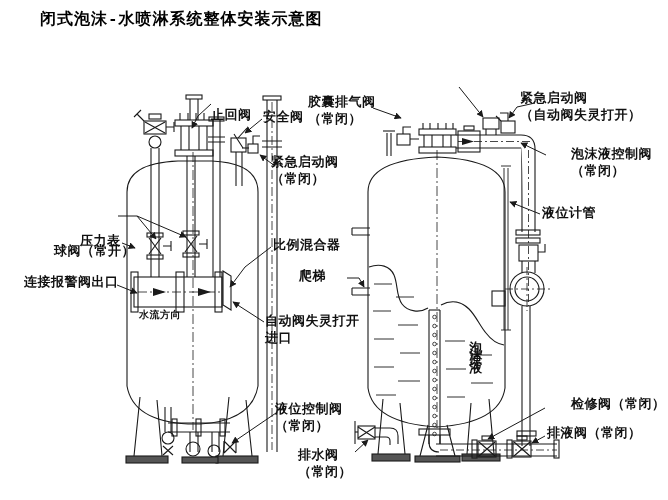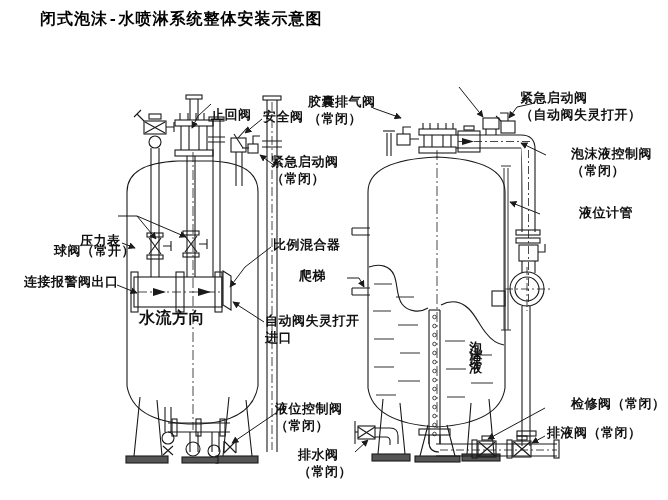--- a/index.html
+++ b/index.html
@@ -8,21 +8,21 @@
     font-family:Liberation Mono, monospace;overflow:hidden;
   }
   svg{position:absolute;left:0;top:0;}
   .lbl{
     position:absolute;font-weight:bold;font-size:13px;color:#111;
     line-height:1.32;white-space:nowrap;letter-spacing:0.5px;
   }
   .center{text-align:left;white-space:normal;}
   .center span{display:block;white-space:nowrap;}
   .title{font-size:16px;letter-spacing:1px;color:#000;}
-  .flow{font-size:16px;}
+  .flow{font-size:10px;}
   .vert{
     writing-mode:vertical-rl;text-orientation:upright;
     letter-spacing:6px;white-space:nowrap;
   }
 </style>
 </head>
 <body>
 
 <div class="stage">
 
@@ -285,21 +285,21 @@
 <div class="lbl center" style="left:520px;top:90px;width:110px;">
   <span>紧急启动阀</span>
   <span>（自动阀失灵打开）</span>
 </div>
 
 <div class="lbl center" style="left:571px;top:146px;width:94px;">
   <span>泡沫液控制阀</span>
   <span>（常闭）</span>
 </div>
 
-<div class="lbl" style="left:542px;top:205px;margin-left:37px;">液位计管</div>
+<div class="lbl" style="left:542px;top:205px;">液位计管</div>
 <div class="lbl" style="left:54px;top:207px;margin-top:36px;">球阀（常开）</div>
 <div class="lbl" style="left:80px;top:233px;">压力表</div>
 <div class="lbl" style="left:24px;top:274px;">连接报警阀出口</div>
 <div class="lbl flow" style="left:139px;top:309px;">水流方向</div>
 <div class="lbl" style="left:273px;top:237px;">比例混合器</div>
 <div class="lbl" style="left:299px;top:268px;">爬梯</div>
 
 <div class="lbl center" style="left:265px;top:313px;width:140px;">
   <span>自动阀失灵打开</span>
   <span>进口</span>

